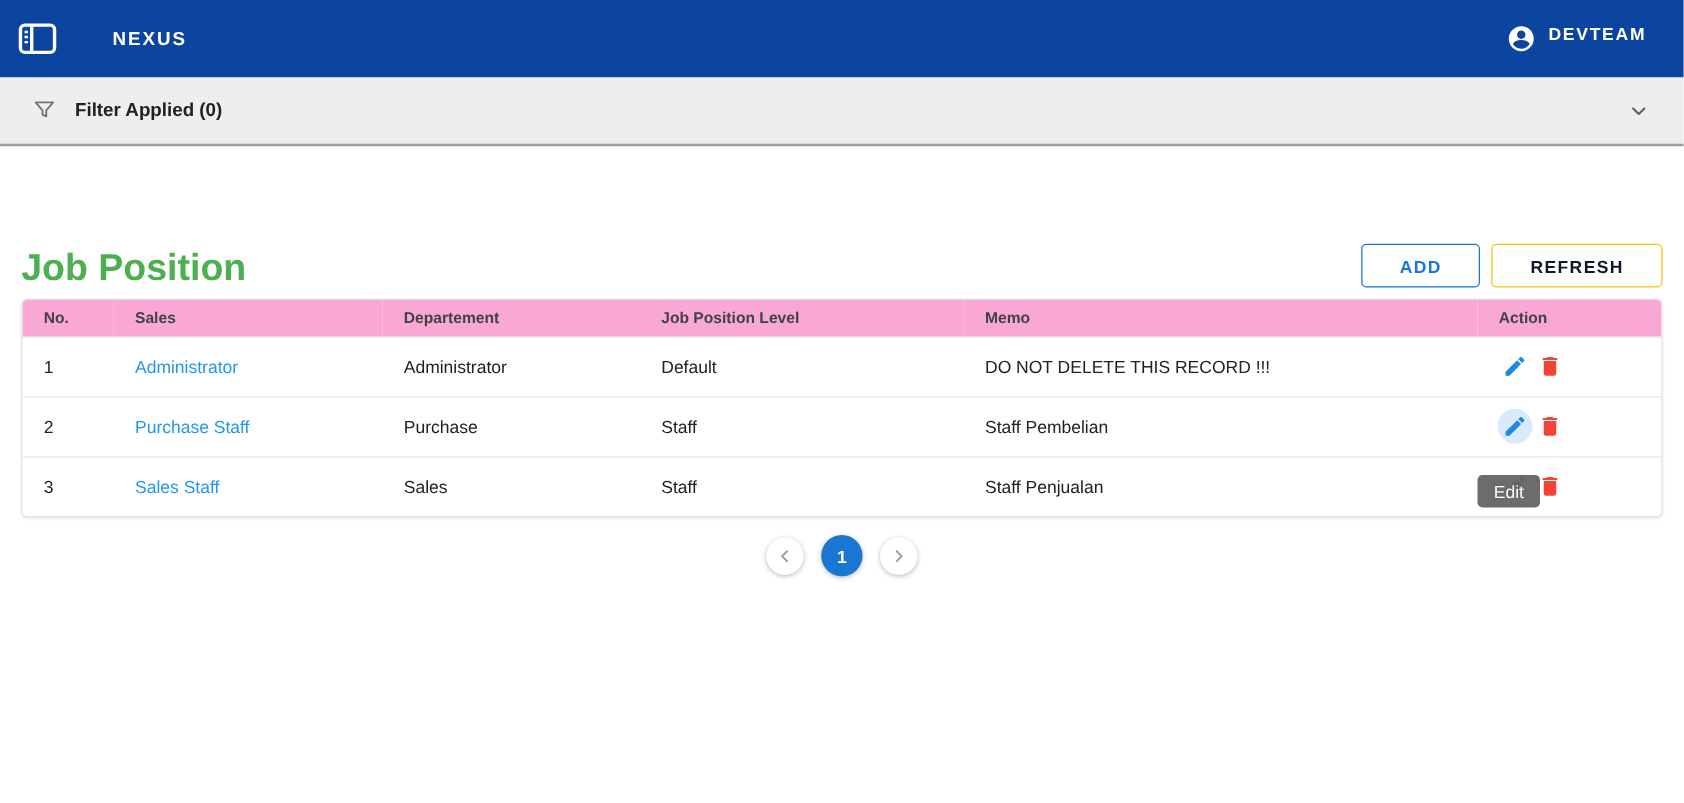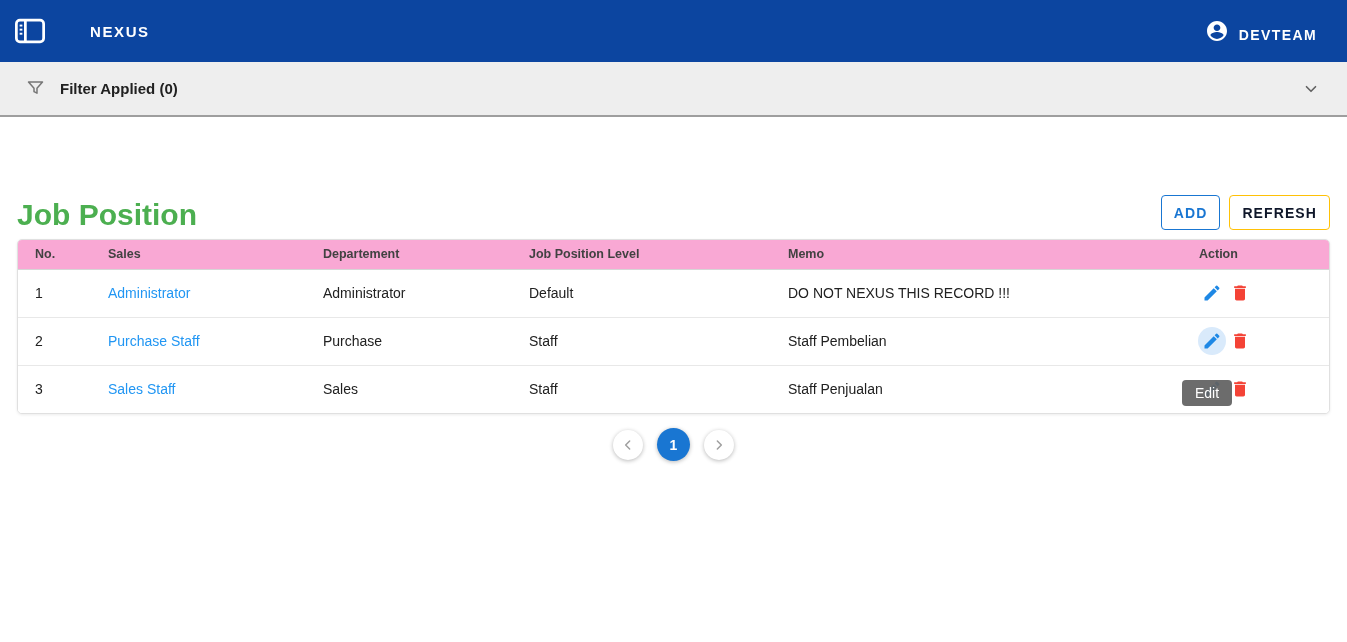--- a/index.html
+++ b/index.html
@@ -6,37 +6,37 @@
   html,body { width:1347px; height:642px; background:#ffffff; overflow:hidden;
     font-family:"Liberation Sans","DejaVu Sans",sans-serif; }
   body { position:relative; }
 
   
   .topbar { height:62px; background:#0C45A0; display:flex; align-items:center;
     padding:0 16px 0 10px; color:#fff; }
   .sidebar-toggle { background:transparent; border:none; cursor:pointer;
     display:flex; align-items:center; justify-content:center; width:40px; height:36px; }
   .brand { margin-left:40px; font-size:15px; font-weight:bold; letter-spacing:1.6px; color:#fff; }
-  .user-menu { margin-left:auto; display:flex; align-items:flex-end; gap:10px;
+  .user-menu { margin-left:auto; display:flex; align-items:flex-start; gap:10px;
     font-size:14px; font-weight:bold; letter-spacing:1.4px; color:#fff;
     background:transparent; border:none; cursor:pointer; margin-right:14px; }
 
   
   .filterbar { height:55px; background:#EEEEEE; border-bottom:2px solid #9E9E9E;
     display:flex; align-items:center; padding:0 27px 0 25px; cursor:pointer; }
   .filter-label { margin-left:14px; font-size:15px; font-weight:bold; color:#212121; }
   .filterbar .chev { margin-left:auto; display:flex; }
 
   
   main { padding:0 17px; }
   .page-head { margin-top:78px; display:flex; align-items:flex-end; justify-content:space-between; }
   .page-title { font-size:30px; font-weight:bold; color:#4CAF50; line-height:1; }
   .actions { display:flex; gap:9px; }
   .btn { height:35px; border-radius:4px; background:#fff; font-weight:bold; font-size:14px;
-    letter-spacing:1.1px; padding:0 12px; cursor:pointer;
+    letter-spacing:1.1px; padding:0 30px; cursor:pointer;
     font-family:"Liberation Sans","DejaVu Sans",sans-serif; }
   .btn-add { color:#1976D2; border:1px solid #1976D2; }
   .btn-refresh { color:#0f172a; border:1px solid #FFC107; }
 
   
   .table-card { margin-top:9px; border:1px solid #E0E0E0; border-radius:5px;
     overflow:hidden; box-shadow:0 1px 3px rgba(0,0,0,0.08); background:#fff; }
   table { width:100%; border-collapse:collapse; table-layout:fixed; font-size:14px; }
   col.c-no{width:73px} col.c-name{width:215px} col.c-dept{width:206px}
   col.c-level{width:259px} col.c-memo{width:411px} col.c-action{width:auto}
@@ -133,21 +133,21 @@
           <th>Action</th>
         </tr>
       </thead>
       <tbody>
 
         <tr>
           <td>1</td>
           <td><a class="link">Administrator</a></td>
           <td>Administrator</td>
           <td>Default</td>
-          <td>DO NOT NEXUS THIS RECORD !!!</td>
+          <td>DO NOT DELETE THIS RECORD !!!</td>
           <td class="action-cell">
             <div class="action-wrap">
               <button class="icon-btn">
                 <span style="display:flex">
                   <svg width="20" height="20" viewBox="0 0 24 24">
                       <path fill="#1E88E5" d="M3 17.25V21h3.75L17.81 9.94l-3.75-3.75L3 17.25zM20.71 7.04c.39-.39.39-1.02 0-1.41l-2.34-2.34a.9959.9959 0 0 0-1.41 0l-1.83 1.83 3.75 3.75 1.83-1.83z"></path>
                     </svg>
                 </span>
               </button>
               <button class="icon-btn">

